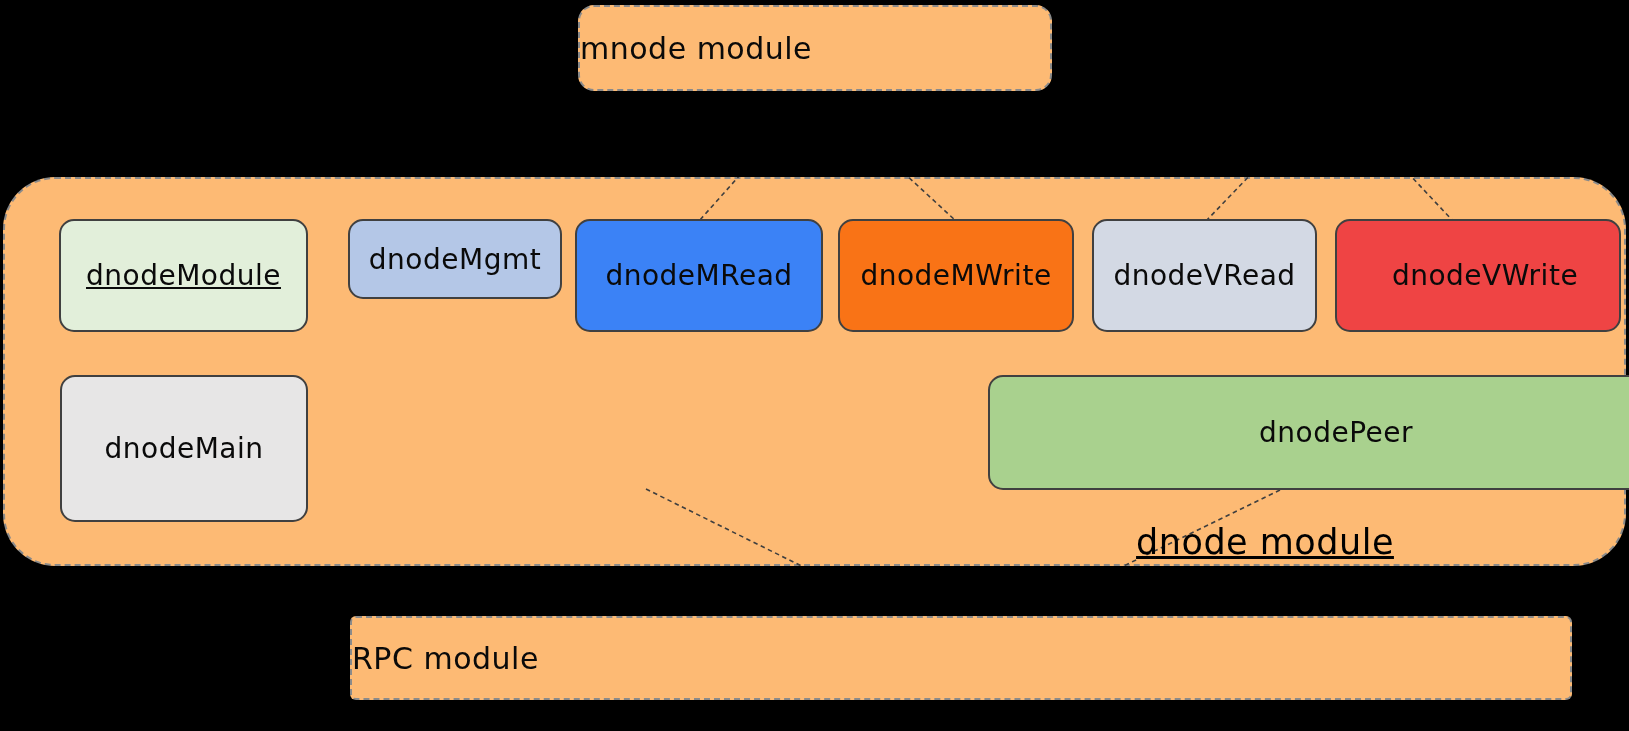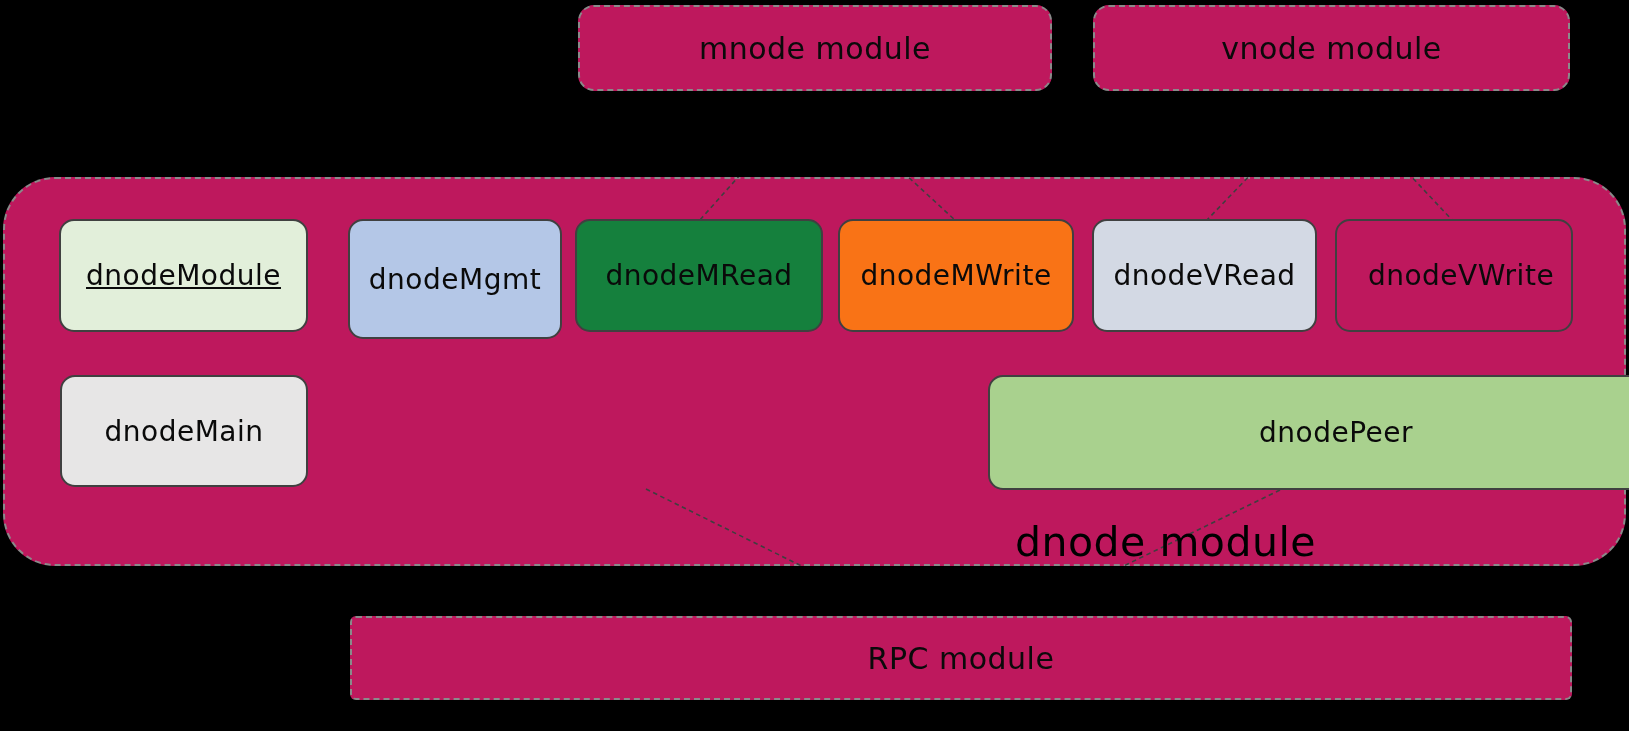--- a/index.html
+++ b/index.html
@@ -13,26 +13,25 @@
     height: 731px;
     background: #000;
     overflow: hidden;
     font-family: "DejaVu Sans", "Liberation Sans", sans-serif;
     color: #0a0a0a;
   }
 
   
   .white-box {
     position: absolute;
-    background: #be185d;
+    background: #fdba74;
     border: 2px dashed #8a8a8a;
     box-sizing: border-box;
     display: flex;
     align-items: center;
-    justify-content: center;
   }
   .mnode-box  { left: 578px;  top: 5px;   width: 474px;  height: 86px;  border-radius: 16px; }
   .vnode-box  { left: 1093px; top: 5px;   width: 477px;  height: 86px;  border-radius: 16px; }
   .dnode-box  { left: 3px;    top: 177px; width: 1623px; height: 389px; border-radius: 52px; }
   .rpc-box    { left: 350px;  top: 616px; width: 1222px; height: 84px;  border-radius: 6px; }
 
   .module-title { font-size: 30px; letter-spacing: 0.5px; }
 
   svg.lines-layer {
     position: absolute;
@@ -48,41 +47,42 @@
     border: 2.5px solid #404040;
     border-radius: 15px;
     display: flex;
     align-items: center;
     justify-content: center;
     font-size: 28px;
     letter-spacing: 0.5px;
   }
   
   .c-module { left: 59px;   top: 219px; width: 249px; height: 113px; background: #E2EFDA; text-decoration: underline; }
-  .c-mgmt   { left: 348px;  top: 219px; width: 214px; height: 120px; background: #B4C7E7; justify-content: center; }
-  .c-mread  { left: 575px;  top: 219px; width: 248px; height: 113px; background: #15803d; }
+  .c-mgmt   { left: 348px;  top: 219px; width: 214px; height: 80px; background: #B4C7E7; justify-content: center; }
+  .c-mread  { left: 575px;  top: 219px; width: 248px; height: 113px; background: #3b82f6; }
   .c-mwrite { left: 838px;  top: 219px; width: 236px; height: 113px; background: #f97316; }
   .c-vread  { left: 1092px; top: 219px; width: 225px; height: 113px; background: #D3D9E4; }
-  .c-vwrite { left: 1335px; top: 219px; width: 238px; height: 113px; background: #be185d; padding-left: 14px; }
+  .c-vwrite { left: 1335px; top: 219px; width: 286px; height: 113px; background: #ef4444; padding-left: 14px; }
   
-  .c-main   { left: 60px;   top: 375px; width: 248px; height: 112px; background: #E7E6E6; }
+  .c-main   { left: 60px;   top: 375px; width: 248px; height: 147px; background: #E7E6E6; }
   .c-shell  { left: 350px;  top: 375px; width: 593px; height: 115px; background: #FFC000; }
   .c-peer   { left: 988px;  top: 375px; width: 696px; height: 115px; background: #A9D18E; }
 
   .dnode-label {
     position: absolute;
     left: 1015px;
     top: 519px;
     width: 500px;
     height: 46px;
     line-height: 46px;
-    text-align: left;
-    font-size: 41px;
+    text-align: center;
+    font-size: 35px;
     letter-spacing: 0.5px;
     color: #000;
+    text-decoration: underline;
   }
 </style>
 </head>
 <body>
 
 <div class="stage">
 
   <div class="white-box dnode-box"></div>
 
   <svg class="lines-layer">
@@ -97,23 +97,20 @@
       <line x1="815" y1="91" x2="956" y2="221"></line>
       <line x1="1331" y1="91" x2="1206" y2="221"></line>
       <line x1="1331" y1="91" x2="1453" y2="221"></line>
       <line x1="646" y1="489" x2="961" y2="645"></line>
       <line x1="1280" y1="490" x2="961" y2="645"></line>
     </g>
   </svg>
 
   <div class="white-box mnode-box">
     <span class="module-title">mnode module</span>
-  </div>
-  <div class="white-box vnode-box">
-    <span class="module-title">vnode module</span>
   </div>
 
   <div class="white-box rpc-box">
     <span class="module-title">RPC module</span>
   </div>
 
   <div class="comp c-module">
     <span>dnodeModule</span>
   </div>
   <div class="comp c-mgmt">

